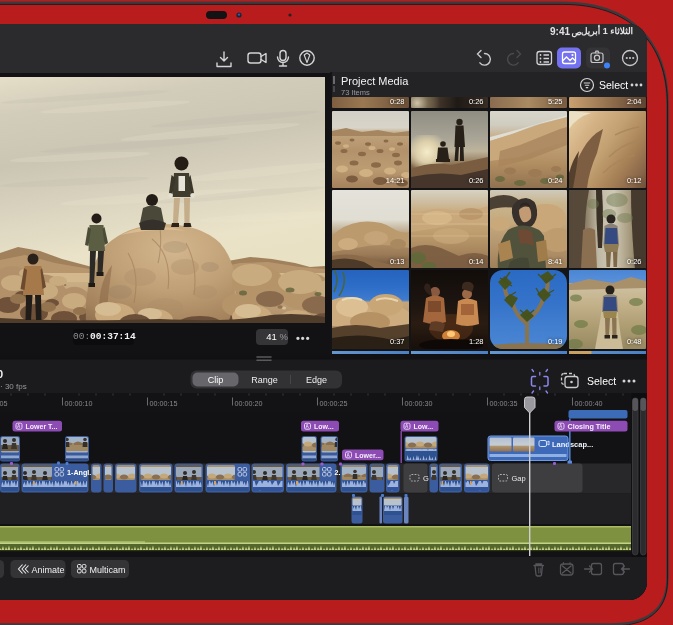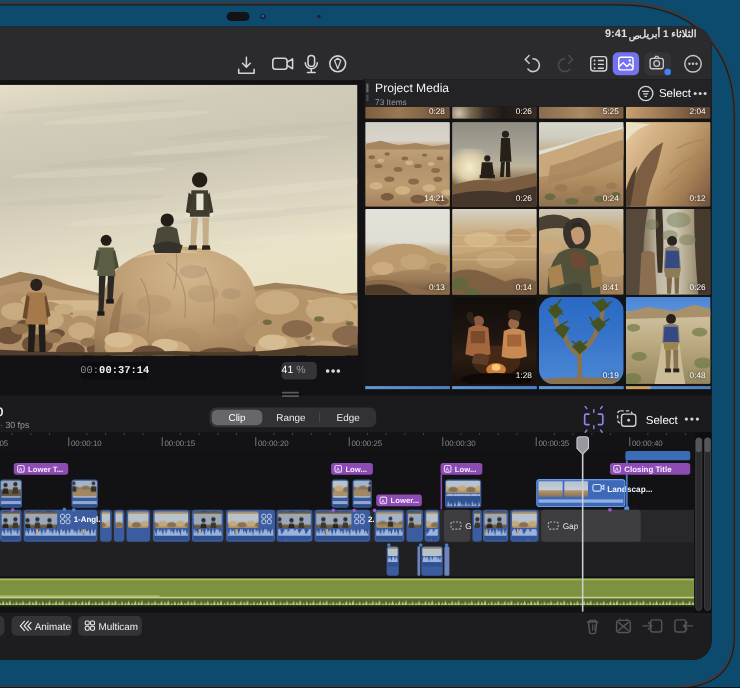--- a/index.html
+++ b/index.html
@@ -1,16 +1,16 @@
 <!DOCTYPE html>
 <html><head><meta charset="utf-8"><style>
 *{margin:0;padding:0;box-sizing:border-box}
 html,body{width:673px;height:625px;background:#000;overflow:hidden;font-family:"Liberation Sans",sans-serif}
 .abs{position:absolute}
-#wrap{position:relative;width:673px;height:625px;background:#0c4a6e}
+#wrap{position:relative;width:673px;height:625px;background:#b91c1c}
 #screen{position:absolute;left:0;top:24px;width:647px;height:576px;background:#151517;border-radius:0 18px 18px 0;overflow:hidden}
 .dur{position:absolute;right:4px;bottom:2.5px;color:#fff;font-size:7.5px;font-weight:normal;text-shadow:0 0 3px rgba(0,0,0,.85)}
 .thumb{position:absolute;overflow:hidden}
 </style></head><body>
 <div id="wrap">
 <svg class="abs" style="left:0;top:0" width="673" height="625" viewBox="0 0 673 625">
 <path d="M -20 2.8 H 563 C 629 2.8 667.5 40 667.5 104 V 578 C 667.5 611 646 624.5 610 624.5 H -20" fill="none" stroke="#3b3b3f" stroke-width="2.4"></path>
 <path d="M -20 2.8 H 563 C 629 2.8 667.5 40 667.5 104 V 578 C 667.5 611 646 624.5 610 624.5 H -20" fill="none" stroke="#1c1c1e" stroke-width="1" transform="translate(0,1.6)"></path>
 <rect x="206" y="11" width="21" height="8" rx="4" fill="#131315"></rect>
 <circle cx="239" cy="15" r="2.6" fill="#16253f"></circle>
@@ -323,21 +323,21 @@
 </g>
         <g>
 <circle cx="33" cy="182" r="5.5" fill="#2a211a"></circle>
 <path d="M24.5 189 L41.5 189 L44 218 L23 218 Z" fill="#a5794a"></path>
 <path d="M24 191 L20.5 212 L24.5 213 L27 193 Z" fill="#6b4a2e"></path>
 <path d="M42 191 L46 210 L42.5 212 L40.5 193 Z" fill="#6b4a2e"></path>
 <path d="M26 218 L32.5 218 L31 243 L25.5 243 Z M35 218 L41 218 L41.5 243 L36 243 Z" fill="#1f1c19"></path>
 </g>
       </svg>
       <div class="abs" style="left:73px;top:305px;width:61px;height:16px;background:#0c0c0e;border-radius:4px;text-align:left;font-family:'Liberation Mono',monospace;font-size:9.5px;line-height:16px"><span style="color:#8e8e93">00:</span><span style="color:#f2f2f4;font-weight:bold">00:37:14</span></div>
-      <div class="abs" style="left:256px;top:305px;width:32px;height:16px;background:#353538;border-radius:4px;text-align:left;font-size:9.5px;line-height:16px"><span style="color:#fff">41</span> <span style="color:#98989d">%</span></div>
+      <div class="abs" style="left:256px;top:305px;width:32px;height:16px;background:#353538;border-radius:4px;text-align:right;font-size:9.5px;line-height:16px"><span style="color:#fff">41</span> <span style="color:#98989d">%</span></div>
       <div class="abs" style="left:296px;top:308px;width:16px;height:10px;color:#d8d8dc;font-size:11px;letter-spacing:1px;font-weight:bold">•••</div>
       <div class="abs" style="left:330px;top:48px;width:317px;height:283px;background:#141416"></div>
       <div class="abs" style="left:332px;top:48px;width:315px;height:25px;background:#232326"></div>
       <div class="abs" style="left:333px;top:52px;width:1.5px;height:8px;background:#6a6a6e"></div>
       <div class="abs" style="left:333px;top:62px;width:1.5px;height:6px;background:#48484c"></div>
       <div class="abs" style="left:341px;top:51px;color:#f2f2f4;font-size:11px">Project Media</div>
       <div class="abs" style="left:341px;top:63.5px;color:#98989d;font-size:7.5px">73 Items</div>
       <svg class="abs" style="left:578px;top:52px" width="66" height="18" viewBox="0 0 66 18">
 <circle cx="9" cy="9" r="6.5" fill="none" stroke="#d4d4d8" stroke-width="1.2"></circle>
 <path d="M5.8 7 h6.4 M6.8 9.3 h4.4 M7.8 11.6 h2.4" stroke="#d4d4d8" stroke-width="1.1"></path>
@@ -508,20 +508,34 @@
 <path d="M14 40 Q20 36 26 40 L28 79 L12 79 Z" fill="#8a6f50"></path>
 <g>
             <circle cx="42" cy="29" r="4.5" fill="#2a2420"></circle>
 <path d="M35.5 36 Q42 31 48.5 36 L50 54 L34.5 54 Z" fill="#8a8278"></path>
 <path d="M36.5 38 L48 38 L49 54 L35.5 54 Z" fill="#344a80"></path>
 <path d="M34.5 54 L50 54 L48.5 62 L36 62 Z" fill="#8f7a56"></path>
 <path d="M37 62 L42 62 L41 77 L37.5 77 Z M44 62 L48.5 62 L48 77 L44.5 77 Z" fill="#7d6848"></path>
           </g>
         </svg>
         <div class="dur">0:26</div>
+      </div>
+      <div class="thumb" style="left:331.5px;top:246px;width:77.0px;height:78.5px;border-radius:1px">
+        <div class="abs" style="left:0;top:0;width:100%;height:100%;background:linear-gradient(180deg,#2563be 0%,#2e6ec8 22%,#3f7ccf 38%,#c4a47a 41%,#b5956c 70%,#3f2e20 100%)"></div>
+<svg class="abs" style="left:0;top:0" width="77" height="79">
+<path d="M0 44 L0 30 Q14 24 28 30 L40 38 Q56 28 68 36 L77 42 L77 56 L0 56 Z" fill="#cdad80"></path>
+<ellipse cx="20" cy="37" rx="16" ry="10" fill="#dcc094"></ellipse>
+<ellipse cx="54" cy="35" rx="17" ry="11" fill="#c9a676"></ellipse>
+<ellipse cx="38" cy="52" rx="20" ry="10" fill="#b59164"></ellipse>
+<path d="M10 30 Q20 26 30 30 M44 30 Q54 26 66 31" stroke="#efe0be" stroke-width="2" fill="none" opacity=".8"></path>
+<path d="M0 79 L0 58 Q24 52 48 58 L77 54 L77 79 Z" fill="#55402c"></path>
+<path d="M0 79 L0 68 Q30 62 60 70 L77 66 L77 79 Z" fill="#2a2016"></path>
+<path d="M2 22 Q8 8 2 0 M7 26 Q15 14 11 2" stroke="#47663a" stroke-width="1.5" fill="none"></path>
+</svg>
+        <div class="dur">0:37</div>
       </div>
       <div class="thumb" style="left:410.5px;top:246px;width:77.0px;height:78.5px;border-radius:1px">
         <div class="abs" style="left:0;top:0;width:100%;height:100%;background:linear-gradient(180deg,#120d0a 0%,#1c1410 40%,#2a1c12 68%,#170f0a 100%)"></div>
 <svg class="abs" style="left:0;top:0" width="77" height="79">
 <ellipse cx="40" cy="58" rx="22" ry="14" fill="#6b3a1a" opacity=".45"></ellipse>
 <ellipse cx="40" cy="66" rx="9" ry="6" fill="#e89040" opacity=".85"></ellipse>
 <ellipse cx="40" cy="64" rx="4" ry="3" fill="#fcc878"></ellipse>
 <g>
             <circle cx="24" cy="22" r="5" fill="#8a5a40"></circle>
             <path d="M19 15 Q14 11 13 18 Q15 24 21 26 Z" fill="#30221a"></path>

